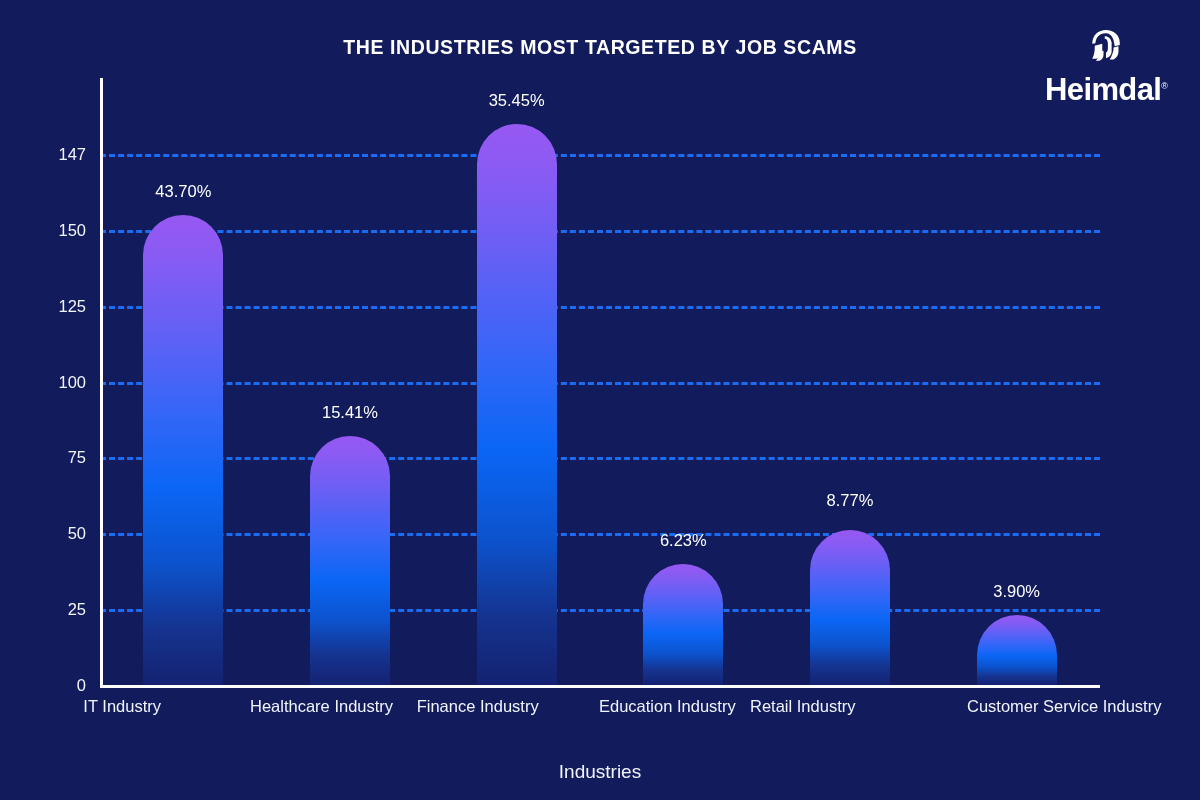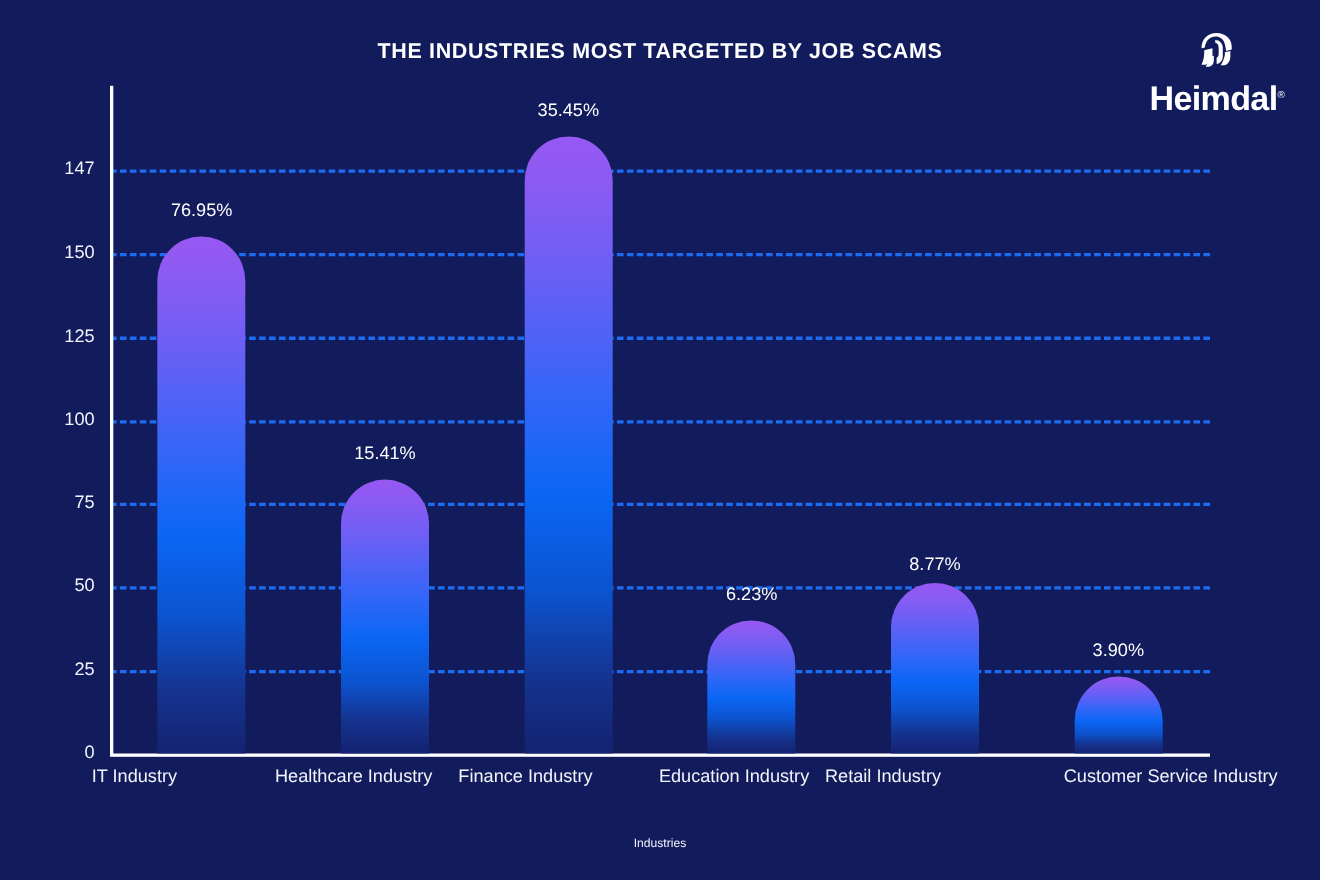--- a/index.html
+++ b/index.html
@@ -172,21 +172,21 @@
     font-size: 16.5px;
     line-height: 19px;
     color: #f2f4fb;
   }
   .axis-x-title {
     position: absolute;
     left: 0;
     top: 761px;
     width: 1200px;
     text-align: center;
-    font-size: 11px;
+    font-size: 19px;
     color: #f2f4fb;
   }
 </style>
 </head>
 <body>
 
 <div id="infographic">
 
   <div class="chart-title">THE INDUSTRIES MOST TARGETED BY JOB SCAMS</div>
 
@@ -227,37 +227,37 @@
     </div>
 
   <div class="axis-y-line"></div>
   <div class="axis-x-line"></div>
 
   <div class="axis-y-title">Count</div>
 
   <div class="bars-layer" id="bars-layer">
       <div class="bar-slot" style="left: 0px; width: 166.667px;">
         <div class="bar" title="IT Industry" style="height: 470.425px;"></div>
-        <div class="bar-value" style="bottom: 484.425px;">76.95%</div>
+        <div class="bar-value" style="bottom: 484.425px;">43.70%</div>
       </div>
       <div class="bar-slot" style="left: 166.667px; width: 166.667px;">
         <div class="bar" title="Healthcare Industry" style="height: 248.87px;"></div>
         <div class="bar-value" style="bottom: 262.87px;">15.41%</div>
       </div>
       <div class="bar-slot" style="left: 333.333px; width: 166.667px;">
         <div class="bar" title="Finance Industry" style="height: 561.475px;"></div>
         <div class="bar-value" style="bottom: 575.475px;">35.45%</div>
       </div>
       <div class="bar-slot" style="left: 500px; width: 166.667px;">
         <div class="bar" title="Education Industry" style="height: 121.4px;"></div>
         <div class="bar-value" style="bottom: 135.4px;">6.23%</div>
       </div>
       <div class="bar-slot" style="left: 666.667px; width: 166.667px;">
         <div class="bar" title="Retail Industry" style="height: 154.785px;"></div>
-        <div class="bar-value" style="bottom: 162px;">8.77%</div>
+        <div class="bar-value" style="bottom: 175px;">8.77%</div>
       </div>
       <div class="bar-slot" style="left: 833.333px; width: 166.667px;">
         <div class="bar" title="Customer Service Industry" style="height: 69.805px;"></div>
         <div class="bar-value" style="bottom: 83.805px;">3.90%</div>
       </div>
     </div>
 
   <div class="xlabels-layer" id="xlabels-layer">
       <div class="xlabel" style="left: -16.6667px;">IT Industry</div>
       <div class="xlabel" style="left: 150px;">Healthcare Industry</div>

